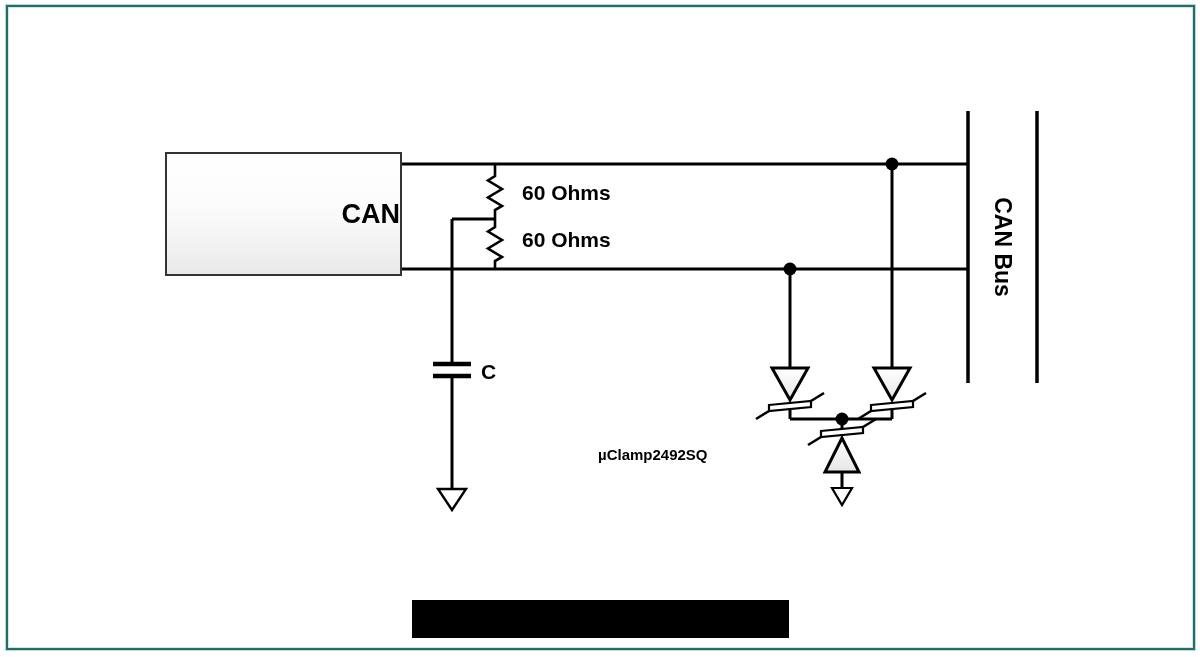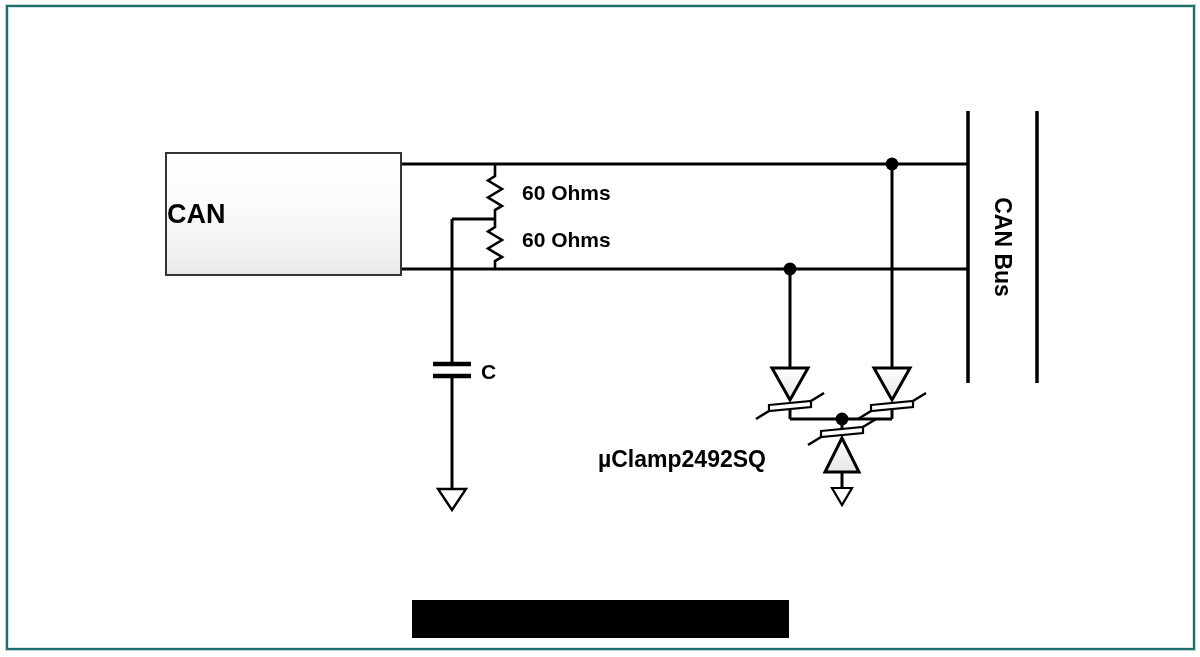--- a/index.html
+++ b/index.html
@@ -11,28 +11,28 @@
     position:absolute;left:6px;top:5px;width:1185px;height:641px;
     border:2px solid #1d6f6b;
     box-shadow:0 0 0 1px rgba(29,111,107,0.28), inset 0 0 0 1px rgba(29,111,107,0.18);
     background:#ffffff;
   }
   .schematic-svg{position:absolute;left:0;top:0;}
   .transceiver-box{
     position:absolute;left:165px;top:152px;width:237px;height:124px;
     border:2px solid #333333;box-sizing:border-box;
     background:linear-gradient(180deg,#ffffff 0%,#fbfbfb 45%,#efefef 85%,#e9e9e9 100%);
-    display:flex;flex-direction:column;align-items:flex-start;justify-content:center;
+    display:flex;flex-direction:column;align-items:flex-end;justify-content:center;
     font-weight:bold;font-size:27px;line-height:1.35;text-align:center;
   }
   .lbl{position:absolute;white-space:nowrap;font-size:21px;font-weight:bold;}
   .lbl-r1{left:522px;top:181px;}
   .lbl-r2{left:522px;top:228px;}
   .lbl-c{left:481px;top:360px;}
-  .lbl-tvs{left:598px;top:446px;font-size:23px;}
+  .lbl-tvs{left:598px;top:446px;font-size:15px;}
   .lbl-bus{
     left:942px;top:233px;width:122px;height:28px;
     font-size:23px;font-weight:bold;text-align:center;line-height:28px;
     transform:rotate(90deg);transform-origin:center center;
   }
   .redaction{
     position:absolute;left:412px;top:600px;width:377px;height:38px;background:#000000;
   }
 </style>
 </head>

